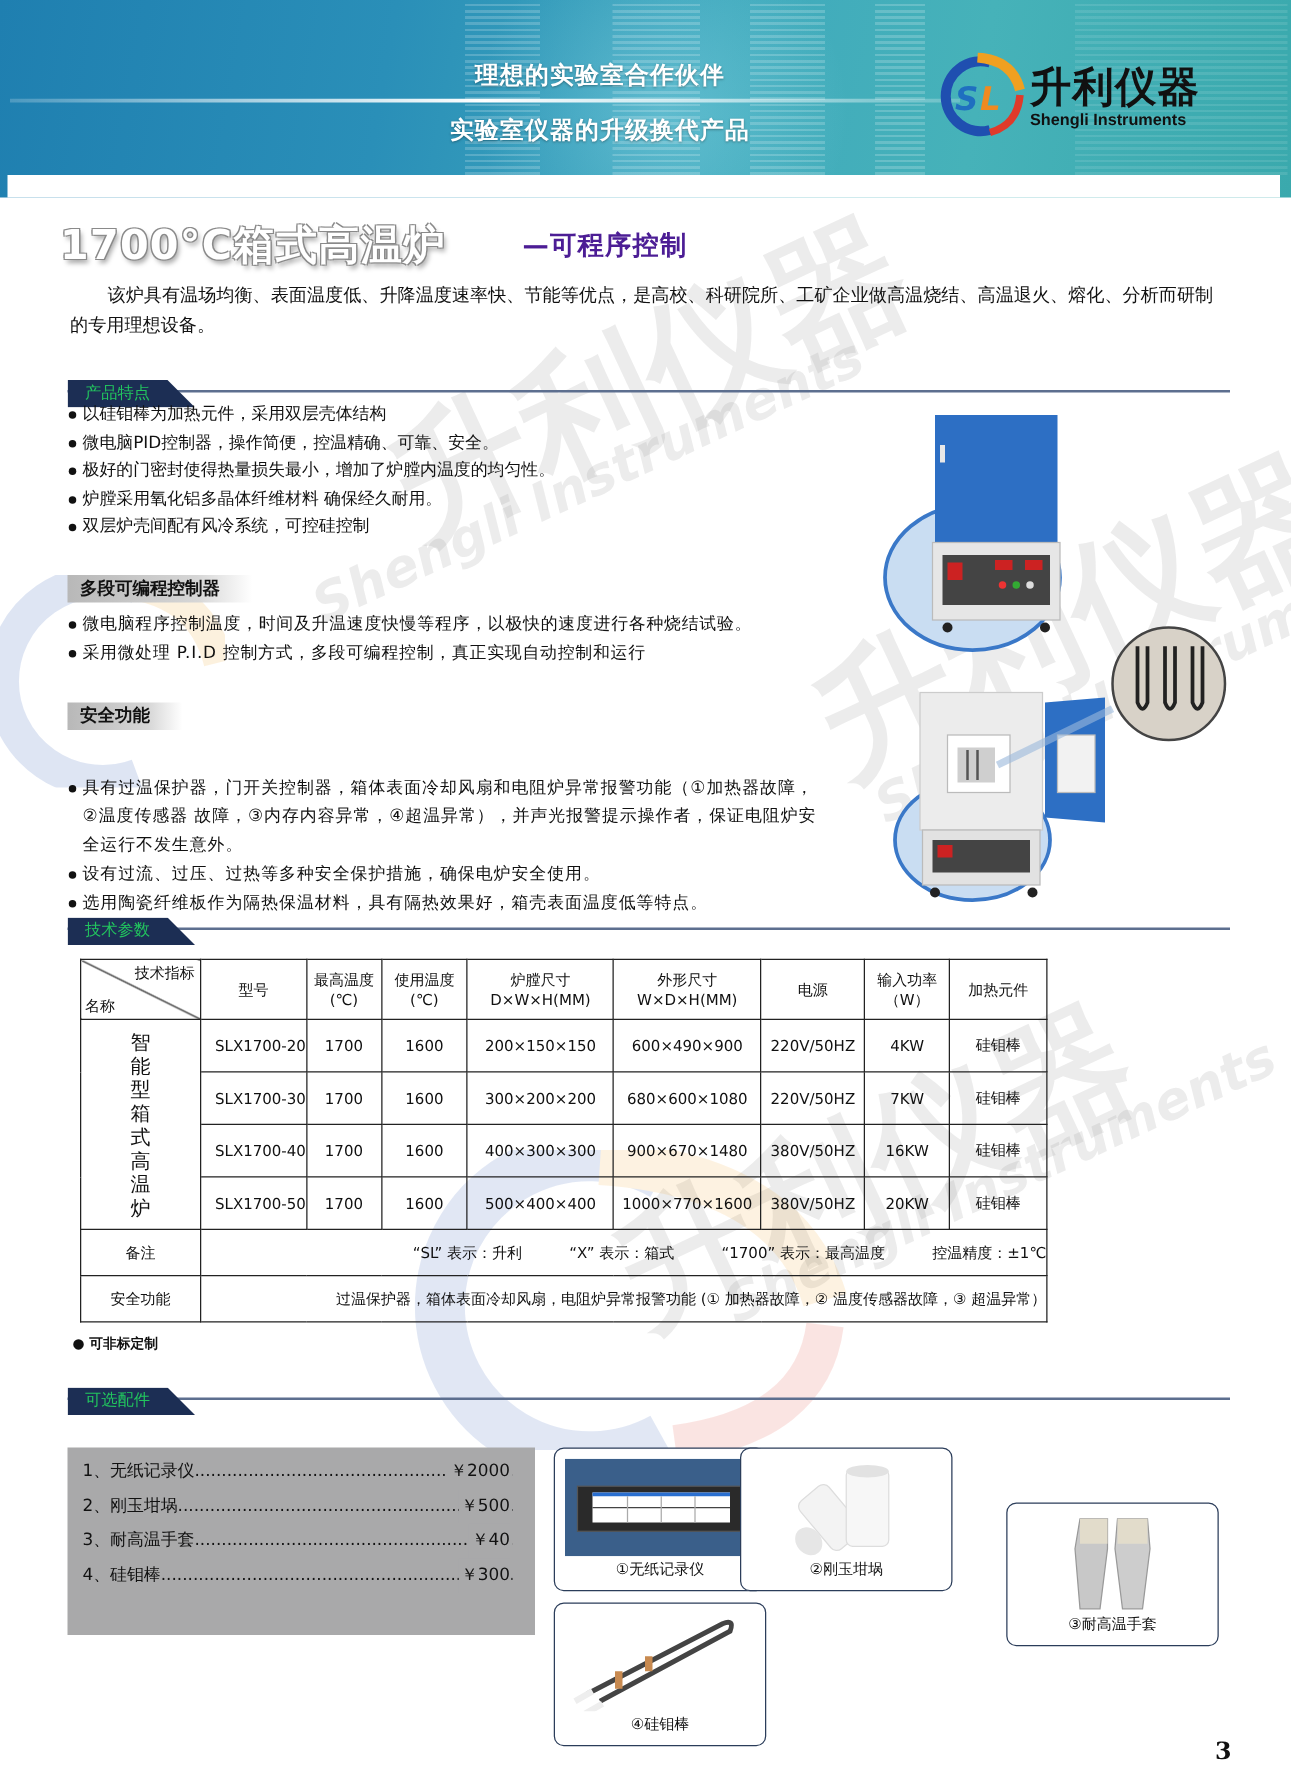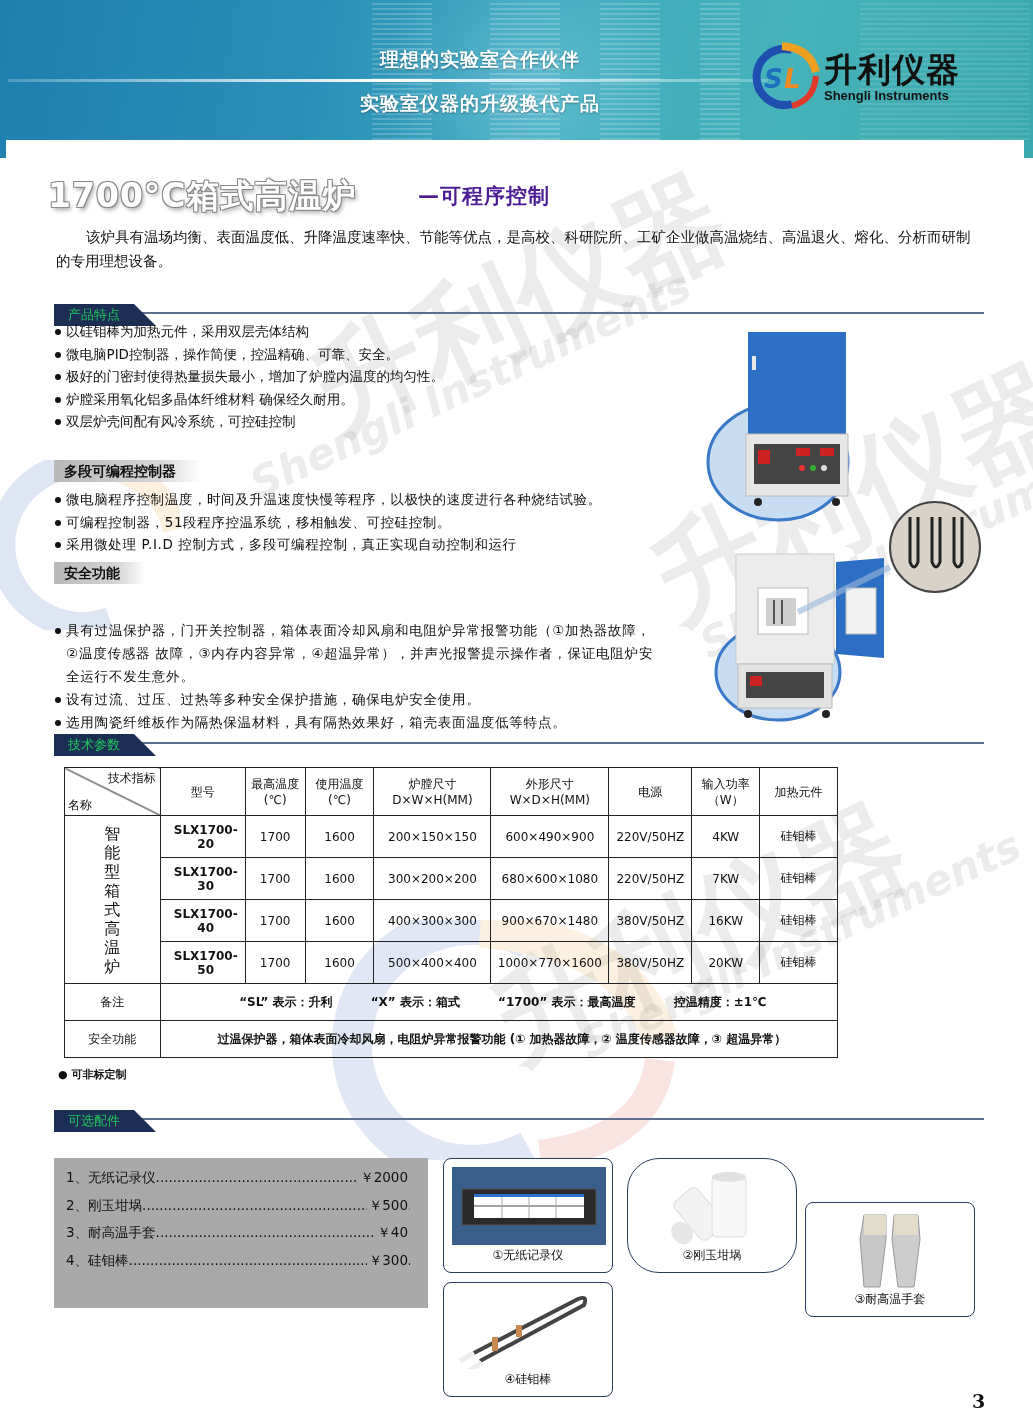--- a/index.html
+++ b/index.html
@@ -35,21 +35,21 @@
   .bullets { position: absolute; left: 54px; font-size: 13.5px; color: #111; }
   .bullets li { list-style: none; position: relative; padding-left: 12px; }
   .bullets li::before { content: ""; position: absolute; left: 1px; top: 9px; width: 6px; height: 6px; border-radius: 50%; background: #111; }
 
   .product-photos { position: absolute; left: 700px; top: 322px; width: 290px; height: 400px; }
 
   table.spec { position: absolute; left: 64px; top: 767px; width: 774px; border-collapse: collapse; font-size: 12px; color: #111; }
   table.spec td, table.spec th { border: 1.5px solid #222; text-align: center; vertical-align: middle; font-weight: normal; }
   table.spec th { height: 48px; line-height: 16px; }
   table.spec td.row { height: 42px; }
-  table.spec td.l { text-align: center; padding-left: 6px; font-weight: bold; }
+  table.spec td.l { text-align: right; padding-left: 6px; }
   .diag { position: relative; background: linear-gradient(to top right, transparent calc(50% - 1px), #222 50%, transparent calc(50% + 1px)) ,none; }
   .diag span { position: absolute; font-size: 12px; }
 
   .custom-note { position: absolute; left: 58px; top: 1067px; font-size: 11px; font-weight: bold; }
 
   .opt-box { position: absolute; left: 54px; top: 1158px; width: 374px; height: 150px; background: #a9a9aa; }
   .opt-box .hdr { height: 24px; background: linear-gradient(90deg, #2b2b2b, #5a5a5a 60%, #7b7b7b); color: #fff; font-size: 14px; font-weight: bold; line-height: 24px; padding-left: 11px; letter-spacing: 1px; }
   .opt-box .it { position: relative; height: 27.5px; line-height: 27.5px; font-size: 13.5px; padding-left: 12px; color: #111; }
   .opt-box .it .dots { position: absolute; left: 12px; right: 18px; top: 0; overflow: hidden; white-space: nowrap; }
   .opt-box .it .price { position: absolute; right: 20px; top: 0; background: #a9a9aa; padding-left: 2px; }
@@ -114,21 +114,20 @@
   <li>以硅钼棒为加热元件，采用双层壳体结构</li>
   <li>微电脑PID控制器，操作简便，控温精确、可靠、安全。</li>
   <li>极好的门密封使得热量损失最小，增加了炉膛内温度的均匀性。</li>
   <li>炉膛采用氧化铝多晶体纤维材料 确保经久耐用。</li>
   <li>双层炉壳间配有风冷系统，可控硅控制</li>
 </ul>
 
 <div class="sub-head" style="top:460px;">多段可编程控制器</div>
 <ul class="bullets" style="top:488px;line-height:22.5px;letter-spacing:.6px;">
   <li>微电脑程序控制温度，时间及升温速度快慢等程序，以极快的速度进行各种烧结试验。</li>
-  <li>可编程控制器，51段程序控温系统，移相触发、可控硅控制。</li>
   <li>采用微处理 P.I.D 控制方式，多段可编程控制，真正实现自动控制和运行</li>
 </ul>
 
 <div class="sub-head" style="top:562px;">安全功能</div>
 <ul class="bullets" style="top:619px;width:600px;line-height:23px;letter-spacing:.8px;">
   <li>具有过温保护器，门开关控制器，箱体表面冷却风扇和电阻炉异常报警功能（①加热器故障，②温度传感器 故障，③内存内容异常，④超温异常），并声光报警提示操作者，保证电阻炉安全运行不发生意外。</li>
   <li>设有过流、过压、过热等多种安全保护措施，确保电炉安全使用。</li>
   <li>选用陶瓷纤维板作为隔热保温材料，具有隔热效果好，箱壳表面温度低等特点。</li>
 </ul>
 
@@ -317,21 +316,21 @@
     <rect x="10" y="22" width="134" height="36" fill="#2a2a2a" stroke="#555"></rect>
     <rect x="22" y="27" width="110" height="24" fill="#fff"></rect>
     <rect x="22" y="27" width="110" height="3" fill="#2a6fd0"></rect>
     <line x1="22" y1="39" x2="132" y2="39" stroke="#444"></line>
     <line x1="50" y1="30" x2="50" y2="51" stroke="#aaa"></line>
       <line x1="77" y1="30" x2="77" y2="51" stroke="#aaa"></line>
       <line x1="104" y1="30" x2="104" y2="51" stroke="#aaa"></line>
   </svg>
   <div class="cap">①无纸记录仪</div>
 </div>
-<div class="acc" style="left:627px;top:1158px;border-radius:32px;">
+<div class="acc" style="left:592px;top:1158px;">
   <svg class="pic" viewBox="0 0 154 78">
     <rect x="48" y="22" width="30" height="50" rx="6" fill="#f3f3f3" stroke="#ddd" transform="rotate(-40 63 47)"></rect>
     <ellipse cx="46" cy="66" rx="10" ry="12" fill="#e6e6e6" transform="rotate(-40 46 66)"></ellipse>
     <rect x="76" y="8" width="34" height="62" rx="5" fill="#f7f7f7" stroke="#ddd"></rect>
     <ellipse cx="93" cy="10" rx="17" ry="5" fill="#e2e2e2"></ellipse>
   </svg>
   <div class="cap">②刚玉坩埚</div>
 </div>
 <div class="acc" style="left:805px;top:1158px;margin-top:44px;">
   <svg class="pic" viewBox="0 0 154 78">

